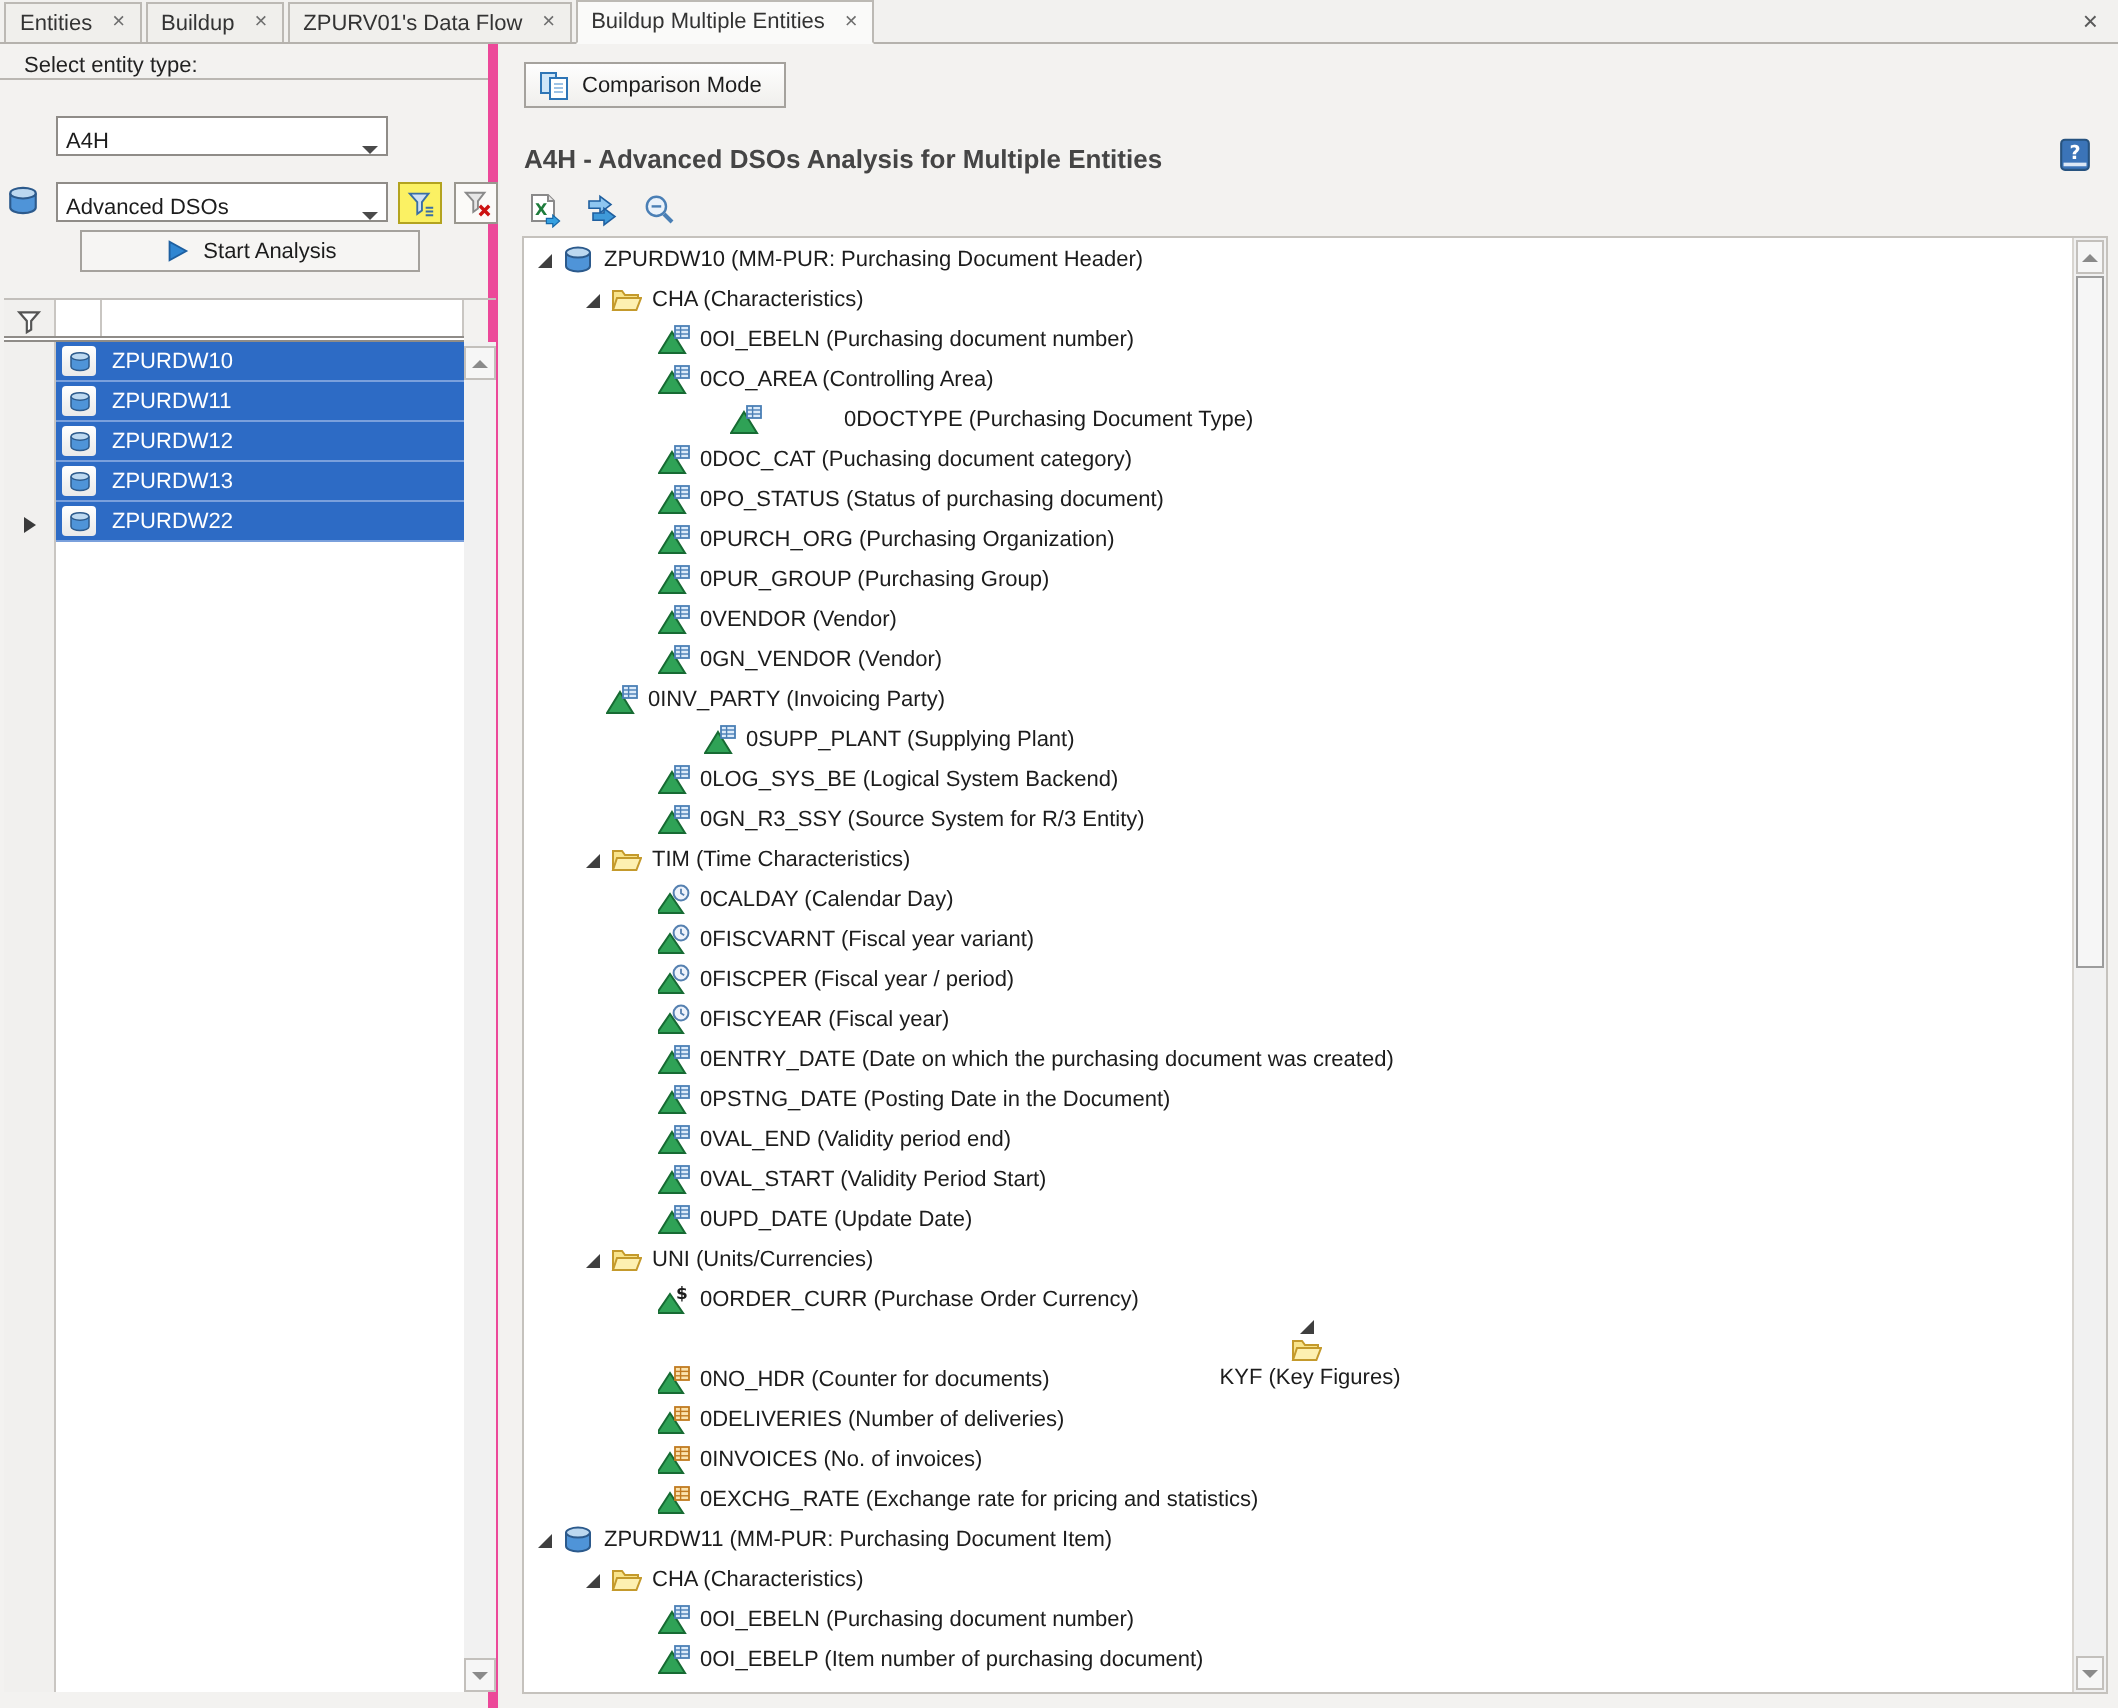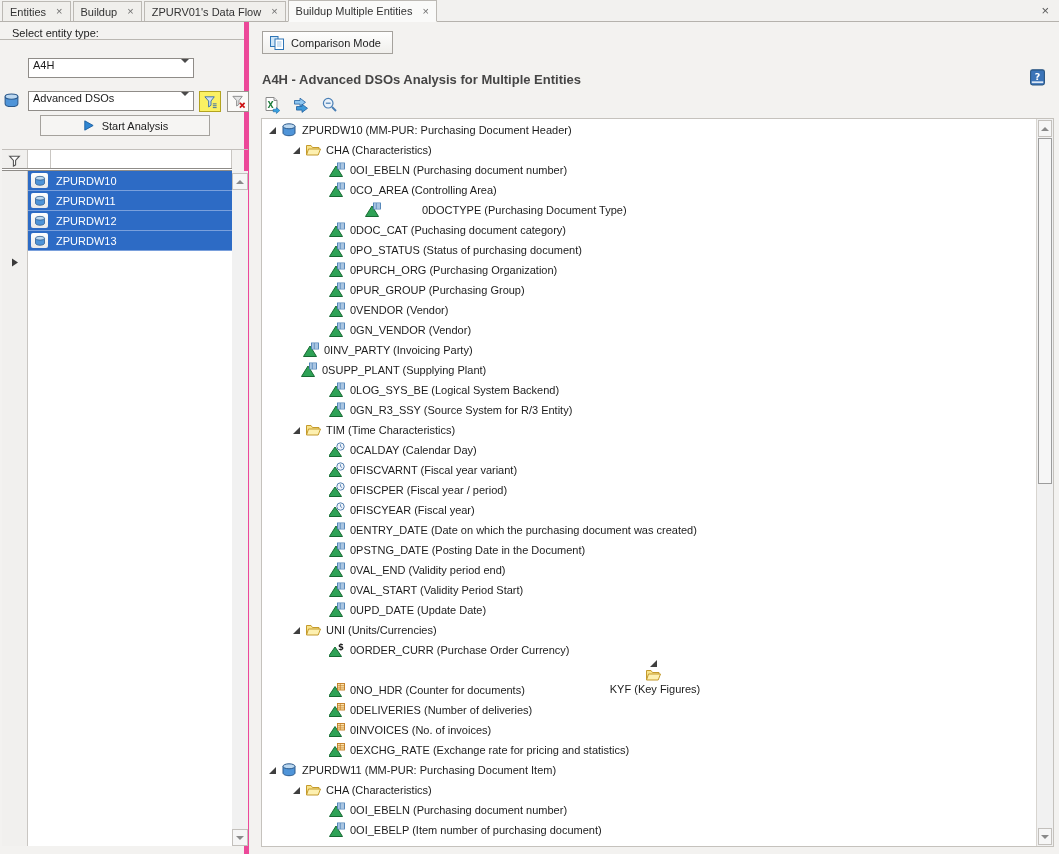--- a/index.html
+++ b/index.html
@@ -33,21 +33,21 @@
   }
   
   #left-panel {
     position:absolute; top:22px; left:0; width:249px; bottom:0;
     background:#f3f2f0; border-right:5px solid #ec4899;
   }
   .sel-label { position:absolute; left:12px; top:5px; color:#222; }
   .panel-divider { position:absolute; left:0; right:0; top:17px; border-top:1px solid #bab7b2; }
   .dd {
     position:absolute; height:20px; background:#fff; border:1px solid #8f8c88;
-    display:flex; align-items:flex-start; padding:0 4px; color:#1c1c1c;
+    display:flex; align-items:flex-end; padding:0 4px; color:#1c1c1c;
   }
   .dd .dd-arrow {
     margin-left:auto; width:0; height:0;
     border-left:4px solid transparent; border-right:4px solid transparent;
     border-top:4px solid #4a4a4a;
   }
   #dd-system { left:28px; top:36px; width:166px; }
   #dd-type   { left:28px; top:69px; width:166px; }
   #db-ic-left { position:absolute; left:3px; top:70px; width:18px; height:18px; }
   .mini-btn {
@@ -258,20 +258,31 @@
         <div class="g-row">
           <span class="g-icwrap">
             <span class="g-tile">
               <svg width="12" height="12" viewBox="0 0 16 16">
                 <path d="M2 4.3 V11 c0 1.5 2.7 2.7 6 2.7 s6 -1.2 6 -2.7 V4.3" fill="#4f94d8" stroke="#2c5a8c"></path>
                 <ellipse cx="8" cy="4.3" rx="6" ry="2.5" fill="#bcd8f0" stroke="#2c5a8c"></ellipse>
               </svg>
             </span>
           </span>
           <span class="g-name">ZPURDW13</span>
+        </div>
+        <div class="g-row">
+          <span class="g-icwrap">
+            <span class="g-tile">
+              <svg width="12" height="12" viewBox="0 0 16 16">
+                <path d="M2 4.3 V11 c0 1.5 2.7 2.7 6 2.7 s6 -1.2 6 -2.7 V4.3" fill="#4f94d8" stroke="#2c5a8c"></path>
+                <ellipse cx="8" cy="4.3" rx="6" ry="2.5" fill="#bcd8f0" stroke="#2c5a8c"></ellipse>
+              </svg>
+            </span>
+          </span>
+          <span class="g-name">ZPURDW22</span>
         </div>
       </div>
     <div id="g-sb">
       <div class="sb-btn sb-up">
           <span class="arr-up"></span>
         </div>
       <div class="sb-btn sb-down">
           <span class="arr-down"></span>
         </div>
     </div>
@@ -480,21 +491,21 @@
             <svg width="16" height="16" viewBox="0 0 16 16">
               <polygon points="7,4 13.5,14.5 0.5,14.5" fill="#2fa256" stroke="#176b33"></polygon>
               <rect x="8.5" y="1" width="7" height="6" fill="#dcebfa" stroke="#4a7fb5" stroke-width="0.9"></rect>
               <line x1="8.5" y1="3" x2="15.5" y2="3" stroke="#4a7fb5" stroke-width="0.7"></line>
               <line x1="8.5" y1="5" x2="15.5" y2="5" stroke="#4a7fb5" stroke-width="0.7"></line>
               <line x1="11.3" y1="1" x2="11.3" y2="7" stroke="#4a7fb5" stroke-width="0.7"></line>
             </svg>
           </span>
           <span>0INV_PARTY (Invoicing Party)</span>
         </div>
-        <div class="t-row" style="padding-left: 25px;">
+        <div class="t-row" style="padding-left: 76px;">
           <span class="t-exp"></span>
           <span class="t-ic">
             <svg width="16" height="16" viewBox="0 0 16 16">
               <polygon points="7,4 13.5,14.5 0.5,14.5" fill="#2fa256" stroke="#176b33"></polygon>
               <rect x="8.5" y="1" width="7" height="6" fill="#dcebfa" stroke="#4a7fb5" stroke-width="0.9"></rect>
               <line x1="8.5" y1="3" x2="15.5" y2="3" stroke="#4a7fb5" stroke-width="0.7"></line>
               <line x1="8.5" y1="5" x2="15.5" y2="5" stroke="#4a7fb5" stroke-width="0.7"></line>
               <line x1="11.3" y1="1" x2="11.3" y2="7" stroke="#4a7fb5" stroke-width="0.7"></line>
             </svg>
           </span>

